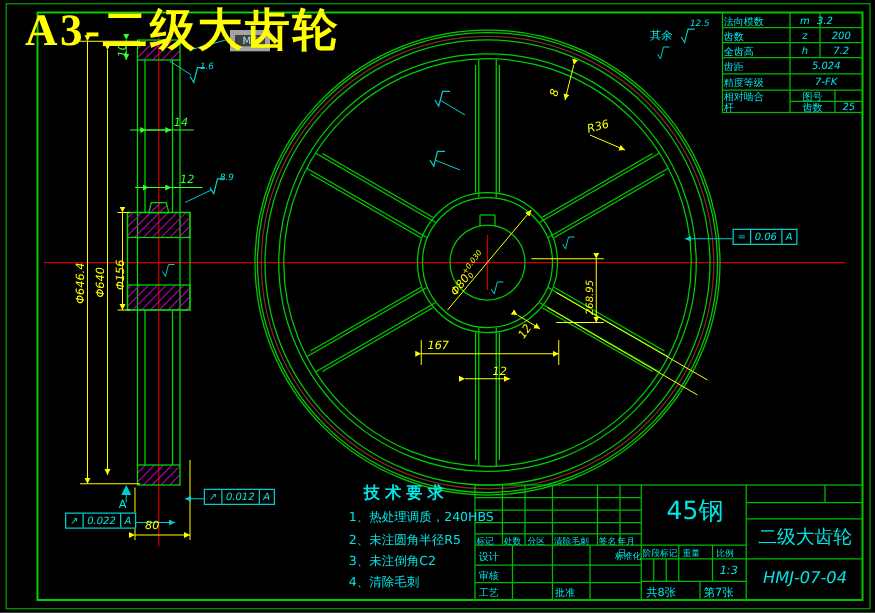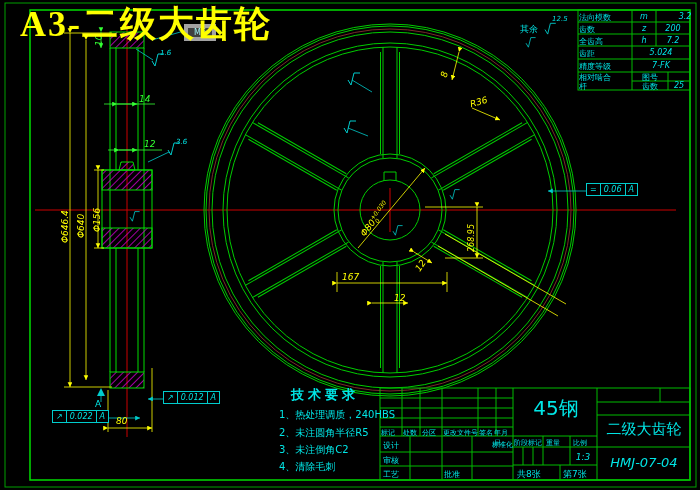--- a/index.html
+++ b/index.html
@@ -222,21 +222,21 @@
   <div class="t" id="main-title">A3-二级大齿轮</div>
 
   <div class="t cy" style="left:520px;top:25px;font-size:9px;z-index:20;">其余</div>
   <div class="t cy val" style="left:552px;top:16px;font-size:7px;z-index:20;">12.5</div>
 
   <div class="boxed" style="left:184px;top:24px;">M6</div>
 
   <div>
     <div class="cell" style="left:579px;top:12px;width:52px;">法向模数</div>
     <div class="cell val ctr" style="left:633px;top:12px;width:22px;">m</div>
-    <div class="cell val ctr" style="left:677px;top:12px;width:16px;">3.2</div>
+    <div class="cell val ctr" style="left:652px;top:12px;width:16px;">3.2</div>
 
     <div class="cell" style="left:579px;top:24px;width:52px;">齿数</div>
     <div class="cell val ctr" style="left:633px;top:24px;width:22px;">z</div>
     <div class="cell val ctr" style="left:657px;top:24px;width:32px;">200</div>
 
     <div class="cell" style="left:579px;top:36px;width:52px;">全齿高</div>
     <div class="cell val ctr" style="left:633px;top:36px;width:22px;">h</div>
     <div class="cell val ctr" style="left:657px;top:36px;width:32px;">7.2</div>
 
     <div class="cell" style="left:579px;top:48px;width:52px;">齿距</div>
@@ -259,21 +259,21 @@
     <div class="t cy" style="left:279px;top:410px;font-size:10px;z-index:20;">1、热处理调质，240HBS</div>
     <div class="t cy" style="left:279px;top:428px;font-size:10px;z-index:20;">2、未注圆角半径R5</div>
     <div class="t cy" style="left:279px;top:445px;font-size:10px;z-index:20;">3、未注倒角C2</div>
     <div class="t cy" style="left:279px;top:462px;font-size:10px;z-index:20;">4、清除毛刺</div>
   </div>
 
   <div>
     <div class="cell" style="left:381px;top:428px;width:20px;font-size:7px;">标记</div>
     <div class="cell" style="left:403px;top:428px;width:17px;font-size:7px;">处数</div>
     <div class="cell" style="left:422px;top:428px;width:19px;font-size:7px;">分区</div>
-    <div class="cell" style="left:443px;top:428px;width:35px;font-size:7px;">更改文件号</div>
+    <div class="cell" style="left:443px;top:428px;width:35px;font-size:7px;">清除毛刺</div>
     <div class="cell" style="left:479px;top:428px;width:16px;font-size:7px;">签名</div>
     <div class="cell" style="left:494px;top:428px;width:20px;font-size:7px;">年月日</div>
 
     <div class="cell" style="left:383px;top:440px;">设计</div>
     <div class="cell" style="left:444px;top:440px;font-size:7px;padding-left:48px;">标准化</div>
     <div class="cell" style="left:383px;top:455px;">审核</div>
     <div class="cell" style="left:383px;top:469px;">工艺</div>
     <div class="cell" style="left:444px;top:469px;">批准</div>
 
     <div class="t cy ctr" style="left:520px;top:398px;width:72px;font-size:20px;z-index:20;">45钢</div>
@@ -308,21 +308,21 @@
   <div class="t cy" style="left:95px;top:400px;font-size:9px;z-index:20;">A</div>
 
   <div class="t gr" style="left:95px;top:46px;font-size:9px;transform:rotate(-90deg);transform-origin:0 0;">10</div>
   <div class="t gr" style="left:139px;top:95px;font-size:9px;">14</div>
   <div class="t gr" style="left:144px;top:140px;font-size:9px;">12</div>
   <div class="t yl" style="left:116px;top:417px;font-size:9px;">80</div>
   <div class="t yl" style="left:61px;top:243px;font-size:9px;transform:rotate(-90deg);transform-origin:0 0;">Φ646.4</div>
   <div class="t yl" style="left:77px;top:238px;font-size:9px;transform:rotate(-90deg);transform-origin:0 0;">Φ640</div>
   <div class="t yl" style="left:93px;top:232px;font-size:9px;transform:rotate(-90deg);transform-origin:0 0;">Φ156</div>
   <div class="t cy val" style="left:160px;top:50px;font-size:7px;">1.6</div>
-  <div class="t cy val" style="left:176px;top:139px;font-size:7px;">3.6</div>
+  <div class="t cy val" style="left:176px;top:139px;font-size:7px;">8.9</div>
 
   <div class="t yl" style="left:358px;top:232px;font-size:9px;transform:rotate(-53deg);transform-origin:0 0;z-index:20;">
     <span>Φ80</span><span class="tolstack"><span>+0.030</span><span>0</span></span>
   </div>
   <div class="t yl" style="left:470px;top:98px;font-size:9px;transform:rotate(-15deg);">R36</div>
   <div class="t yl" style="left:442px;top:70px;font-size:9px;transform:rotate(-75deg);">8</div>
   <div class="t yl" style="left:342px;top:273px;font-size:9px;">167</div>
   <div class="t yl" style="left:394px;top:294px;font-size:9px;">12</div>
   <div class="t yl" style="left:414px;top:268px;font-size:9px;transform:rotate(-55deg);transform-origin:0 0;">12</div>
   <div class="t yl" style="left:468px;top:252px;font-size:8px;transform:rotate(-90deg);transform-origin:0 0;">268.95</div>

